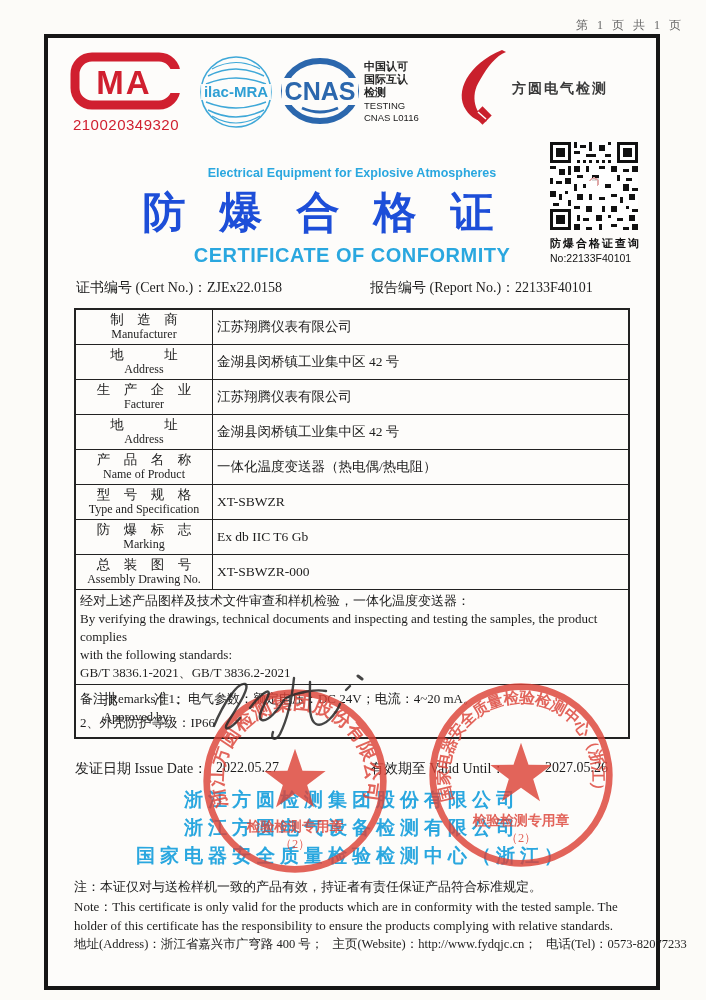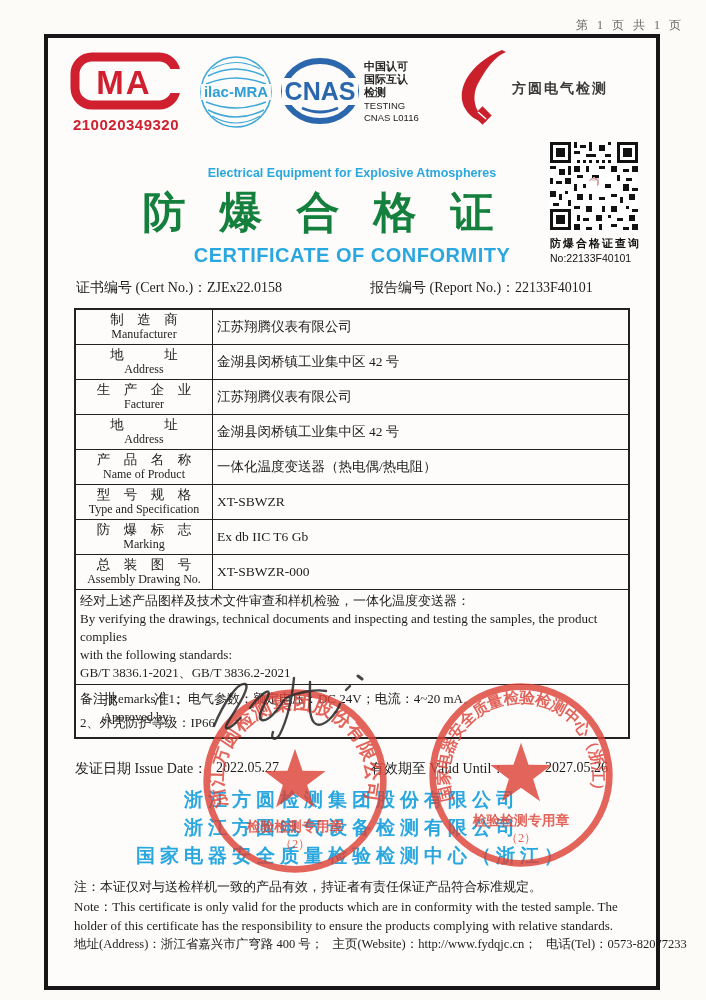--- a/index.html
+++ b/index.html
@@ -4,34 +4,34 @@
 <style>
   html,body{margin:0;padding:0;background:#ffffff;}
   .sheet{position:relative;width:706px;height:1000px;background:#fcfbf8;overflow:hidden;
          font-family:"Liberation Serif","DejaVu Serif",serif;color:#1d1d1d;}
   .page-indicator{position:absolute;top:17px;right:22px;font-size:12px;letter-spacing:3px;color:#666;}
   .frame{position:absolute;left:44px;top:34px;width:608px;height:948px;border:4px solid #161616;background:#fdfcfa;}
 
   
   .cma{position:absolute;left:22px;top:14px;width:112px;}
   .cma-number{margin-top:2px;text-align:center;font-family:"Liberation Sans",sans-serif;
-              font-weight:bold;font-size:15px;color:#d01f2f;letter-spacing:.5px;}
+              font-weight:normal;font-size:15px;color:#d01f2f;letter-spacing:.5px;}
   .ilac{position:absolute;left:150px;top:16px;}
   .cnas{position:absolute;left:232px;top:20px;}
   .cnas-side{position:absolute;left:316px;top:22px;line-height:1.18;}
   .cnas-side .zh{font-size:11px;font-weight:bold;color:#222;}
   .cnas-side .en{font-family:"Liberation Sans",sans-serif;font-size:9.5px;font-weight:normal;color:#222;margin-top:1px;}
   .fylogo{position:absolute;left:388px;top:8px;}
 
   
   .t-zh-small{position:absolute;top:106px;left:0;width:100%;text-align:center;color:#2aa7df;
               font-size:16px;font-weight:bold;letter-spacing:14px;margin-left:-7px;}
   .t-en-small{position:absolute;top:128px;left:0;width:100%;text-align:center;color:#2aa7df;
               font-family:"Liberation Sans",sans-serif;font-size:12.5px;font-weight:bold;}
-  .t-zh-main{position:absolute;top:146px;left:-17px;width:100%;text-align:center;color:#15803d;
+  .t-zh-main{position:absolute;top:146px;left:-17px;width:100%;text-align:center;color:#1d4ed8;
              font-size:43px;font-weight:bold;letter-spacing:34px;}
   .t-en-main{position:absolute;top:206px;left:0;width:100%;text-align:center;color:#2aa7df;
              font-family:"Liberation Sans",sans-serif;font-size:20px;font-weight:bold;letter-spacing:.5px;}
 
   .qr-block{position:absolute;left:502px;top:104px;width:100px;text-align:left;}
   .qr-caption{font-size:11px;font-weight:bold;letter-spacing:2px;margin-top:2px;color:#111;}
   .qr-number{font-family:"Liberation Sans",sans-serif;font-size:10.5px;color:#111;margin-top:1px;}
 
   .cert-line{position:absolute;top:241px;left:0;width:100%;height:20px;font-size:14px;}
   .cert-line .g1{position:absolute;left:28px;}

